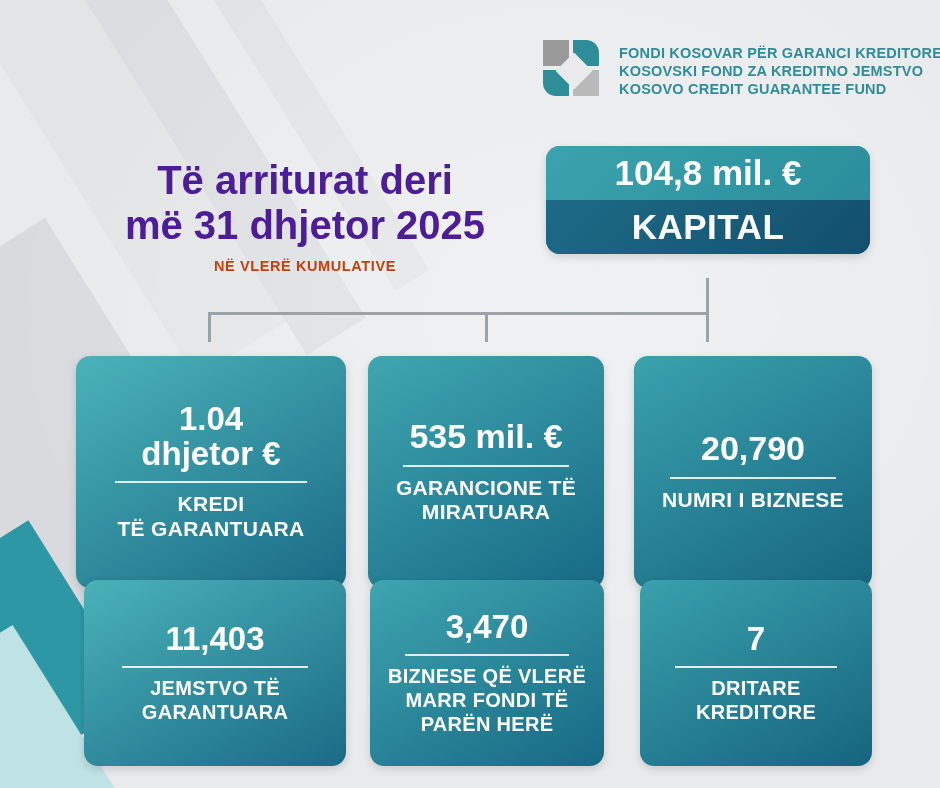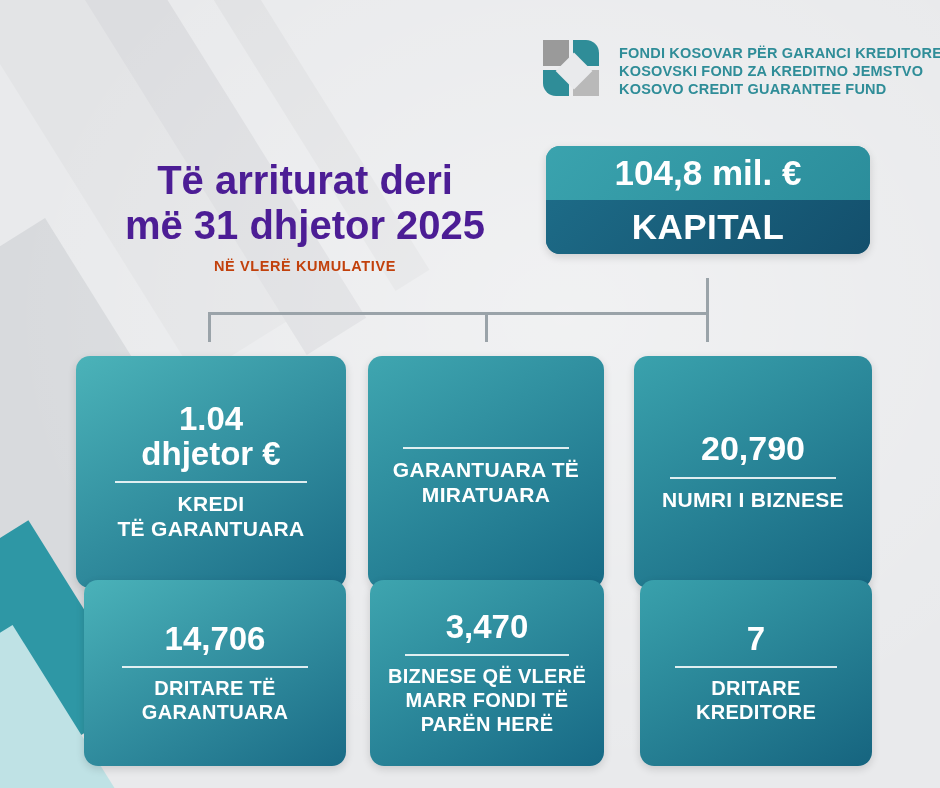--- a/index.html
+++ b/index.html
@@ -199,40 +199,41 @@
       <span>dhjetor €</span>
     </div>
     <div class="rule"></div>
     <div class="lbl">
       <span>KREDI</span><br>
       <span>TË GARANTUARA</span>
     </div>
   </div>
 
   <div class="card row2 c-garanc">
-    <div class="rule"></div>
-    <div class="lbl">
-      <span>GARANTUARA TË</span><br>
+    <div class="val">535 mil. €</div>
+    <div class="rule"></div>
+    <div class="lbl">
+      <span>GARANCIONE TË</span><br>
       <span>MIRATUARA</span>
     </div>
   </div>
 
   <div class="card row2 c-numri">
     <div class="val">20,790</div>
     <div class="rule"></div>
     <div class="lbl">
       <span>NUMRI I BIZNESE</span><br>
     </div>
   </div>
 
   <div class="card row3 c-biznese">
-    <div class="val">14,706</div>
-    <div class="rule"></div>
-    <div class="lbl">
-      <span>DRITARE TË</span><br>
+    <div class="val">11,403</div>
+    <div class="rule"></div>
+    <div class="lbl">
+      <span>JEMSTVO TË</span><br>
       <span>GARANTUARA</span>
     </div>
   </div>
 
   <div class="card row3 c-paren">
     <div class="val">3,470</div>
     <div class="rule"></div>
     <div class="lbl">
       <span>BIZNESE QË VLERË</span><br>
       <span>MARR FONDI TË</span><br>

